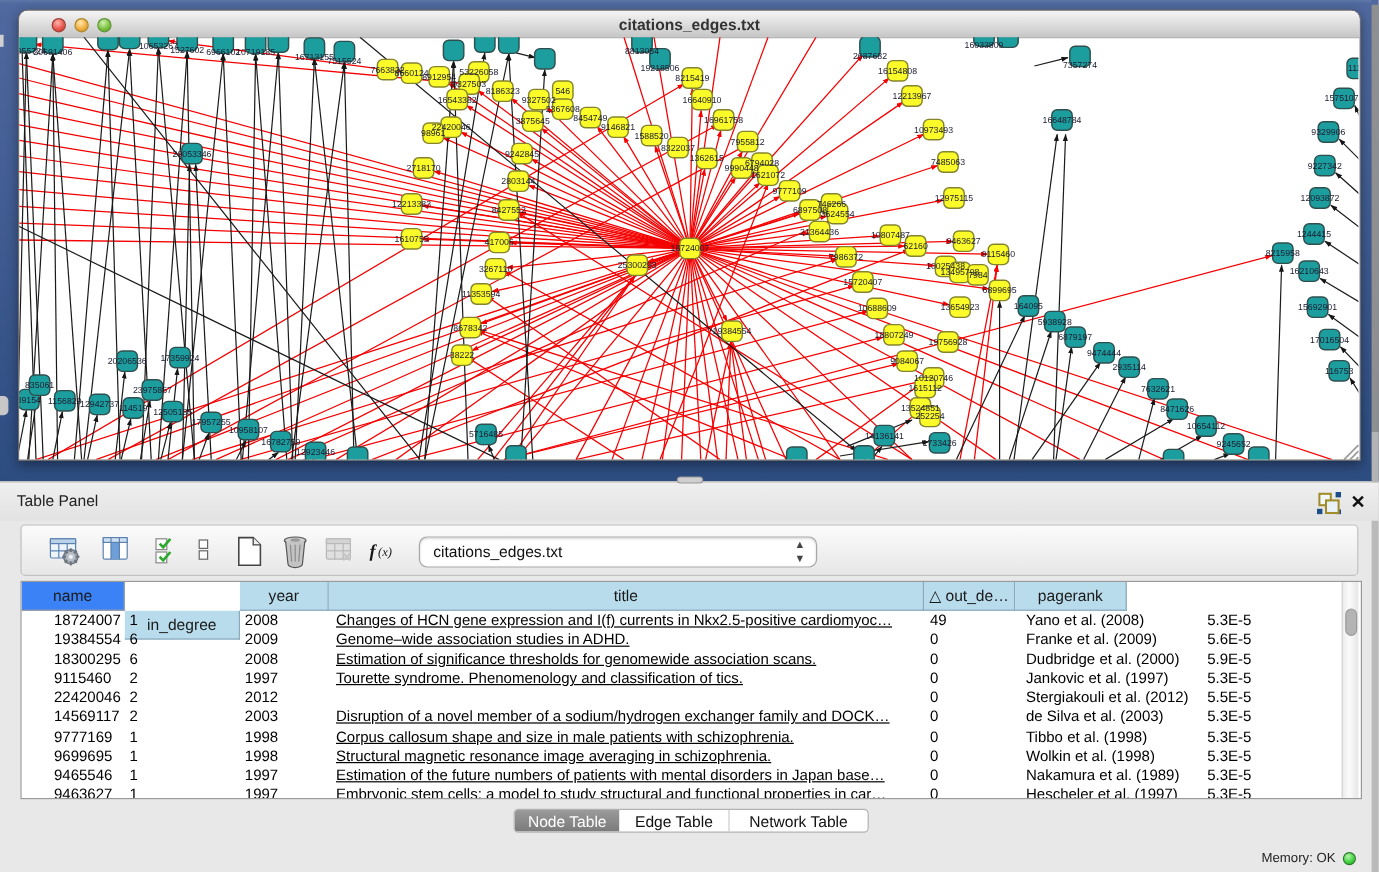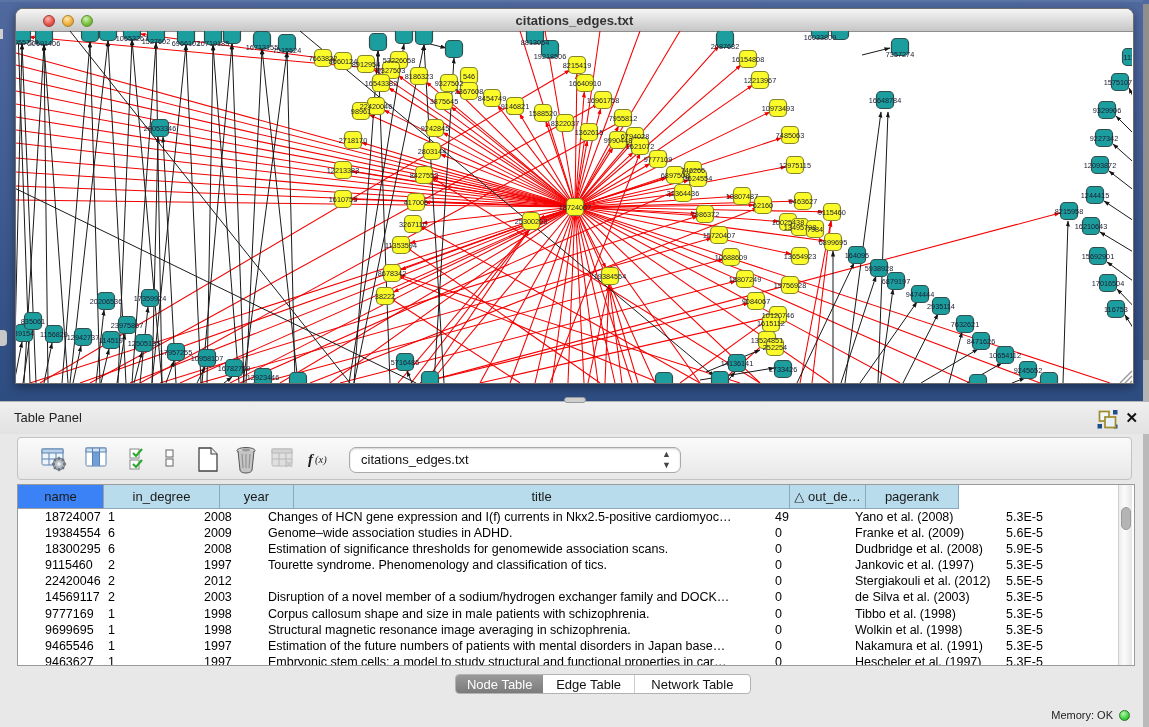--- a/index.html
+++ b/index.html
@@ -39,30 +39,30 @@
 .table { position:absolute; left:17px; top:484px; width:1118px; height:182px;
   border:1px solid #9a9a9a; background:#fff; overflow:hidden; }
 .thead { position:absolute; left:0; top:0; height:24px; width:1117px; display:flex;
   font-size:13px; color:#1a1a1a; text-align:center; line-height:23px; }
 .th { background:#b9dcec; border-right:1px solid #8aa9bc; border-bottom:1px solid #8aa9bc; height:24px; }
 .th.grey { background:#3b82f6; border-right:1px solid #9f9f9f; border-bottom:1px solid #9f9f9f; }
 .tbody { position:absolute; left:0; top:24px; width:1100px; font-size:12.5px; color:#000; }
 .tr { height:16.1px; line-height:16px; white-space:nowrap; }
 .tr>div { position:absolute; overflow:hidden; height:16px; }
 .c0 { left:27px; width:75px; } .c1 { left:90px; width:90px; } .c2 { left:186px; width:70px; }
-.c3 { left:250px; width:494px; } .c4 { left:757px; width:72px; } .c5 { left:837px; width:150px; }
+.c3 { left:262px; width:494px;text-decoration:underline; } .c4 { left:757px; width:72px; } .c5 { left:837px; width:150px; }
 .c6 { left:988px; width:95px; }
 .tr { position:relative; }
 .vscroll { position:absolute; right:2px; top:0px; width:14px; height:181px;
   background:linear-gradient(90deg,#ececec,#fbfbfb 40%,#e6e6e6); border-left:1px solid #cfcfcf; }
 .vthumb { position:absolute; left:1.5px; top:22px; width:10px; height:23px; background:#b4b4b4;
   border:1px solid #9b9b9b; border-radius:5px; }
 .segwrap { position:absolute; left:428px; top:674px; width:296px; height:20px; display:flex;
   border:1px solid #b2b2b2; border-radius:4px; overflow:hidden; background:#fff;
-  font-size:13px; text-align:center; line-height:19px;margin-left:27px; }
+  font-size:13px; text-align:center; line-height:19px; }
 .seg1 { width:88px; background:linear-gradient(#9a9a9a,#7b7b7b); color:#fff; }
 .seg2 { width:92px; color:#111; border-right:1px solid #ccc; }
 .seg3 { width:116px; color:#111; }
 .mem { position:absolute; right:36px; top:709px; font-size:11px; color:#222; }
 .led { position:absolute; right:19px; top:710px; width:11px; height:11px; border-radius:50%;
   background:radial-gradient(circle at 38% 30%, #b4f7a9, #3ecf3e 60%, #1d9e1d); border:1px solid #2a7a2a; }
 .notch { position:absolute; left:564px; top:397px; width:22px; height:6px; background:#cfcfcf;
   border:1px solid #9a9a9a; border-radius:3px; }
 </style></head>
 <body>
@@ -636,21 +636,21 @@
         <line x1="22" y1="18" x2="16" y2="24"></line>
       </g>
 </g>
 <text x="276" y="21" font-family="Liberation Serif, serif" font-size="15" font-style="italic" font-weight="bold" fill="#1a1a1a">f</text>
 <text x="283" y="20" font-family="Liberation Serif, serif" font-size="10.5" font-style="italic" fill="#1a1a1a">(x)</text>
 </svg>
 <div class="combo">citations_edges.txt<div class="arr">▲<br>▼</div></div>
 <div class="table">
  <div class="thead">
   <div class="th grey" style="width:86px;">name</div>
-  <div class="th" style="width:116px;">in_degree</div>
+  <div class="th" style="width:96px;margin-top:24px;">in_degree</div>
   <div class="th" style="width:74px;">year</div>
   <div class="th" style="width:496px;">title</div>
   <div class="th" style="width:76px;">△ out_de…</div>
   <div class="th" style="width:93px; border-right:1px solid #8aa9bc;">pagerank</div>
  </div>
  <div class="tbody">
 <div class="tr">
         <div class="c0">18724007</div>
         <div class="c1">1</div>
         <div class="c2">2008</div>
@@ -667,21 +667,21 @@
         <div class="c4">0</div>
         <div class="c5">Franke et al. (2009)</div>
         <div class="c6">5.6E-5</div>
       </div>
 <div class="tr">
         <div class="c0">18300295</div>
         <div class="c1">6</div>
         <div class="c2">2008</div>
         <div class="c3">Estimation of significance thresholds for genomewide association scans.</div>
         <div class="c4">0</div>
-        <div class="c5">Dudbridge et al. (2008)</div>
+        <div class="c5">Dudbridge et al. (2000)</div>
         <div class="c6">5.9E-5</div>
       </div>
 <div class="tr">
         <div class="c0">9115460</div>
         <div class="c1">2</div>
         <div class="c2">1997</div>
         <div class="c3">Tourette syndrome. Phenomenology and classification of tics.</div>
         <div class="c4">0</div>
         <div class="c5">Jankovic et al. (1997)</div>
         <div class="c6">5.3E-5</div>
@@ -720,21 +720,21 @@
         <div class="c4">0</div>
         <div class="c5">Wolkin et al. (1998)</div>
         <div class="c6">5.3E-5</div>
       </div>
 <div class="tr">
         <div class="c0">9465546</div>
         <div class="c1">1</div>
         <div class="c2">1997</div>
         <div class="c3">Estimation of the future numbers of patients with mental disorders in Japan base…</div>
         <div class="c4">0</div>
-        <div class="c5">Nakamura et al. (1991)</div>
+        <div class="c5">Nakamura et al. (1989)</div>
         <div class="c6">5.3E-5</div>
       </div>
 <div class="tr">
         <div class="c0">9463627</div>
         <div class="c1">1</div>
         <div class="c2">1997</div>
         <div class="c3">Embryonic stem cells: a model to study structural and functional properties in car…</div>
         <div class="c4">0</div>
         <div class="c5">Hescheler et al. (1997)</div>
         <div class="c6">5.3E-5</div>

